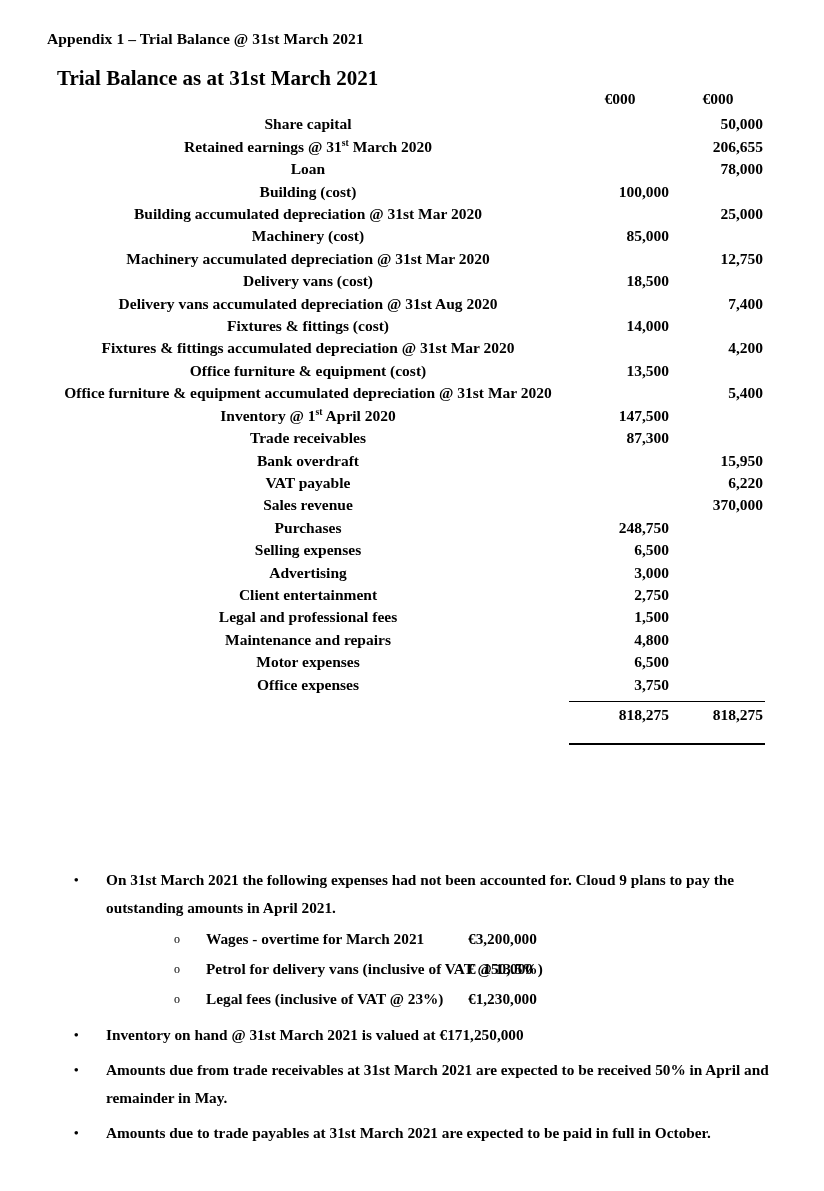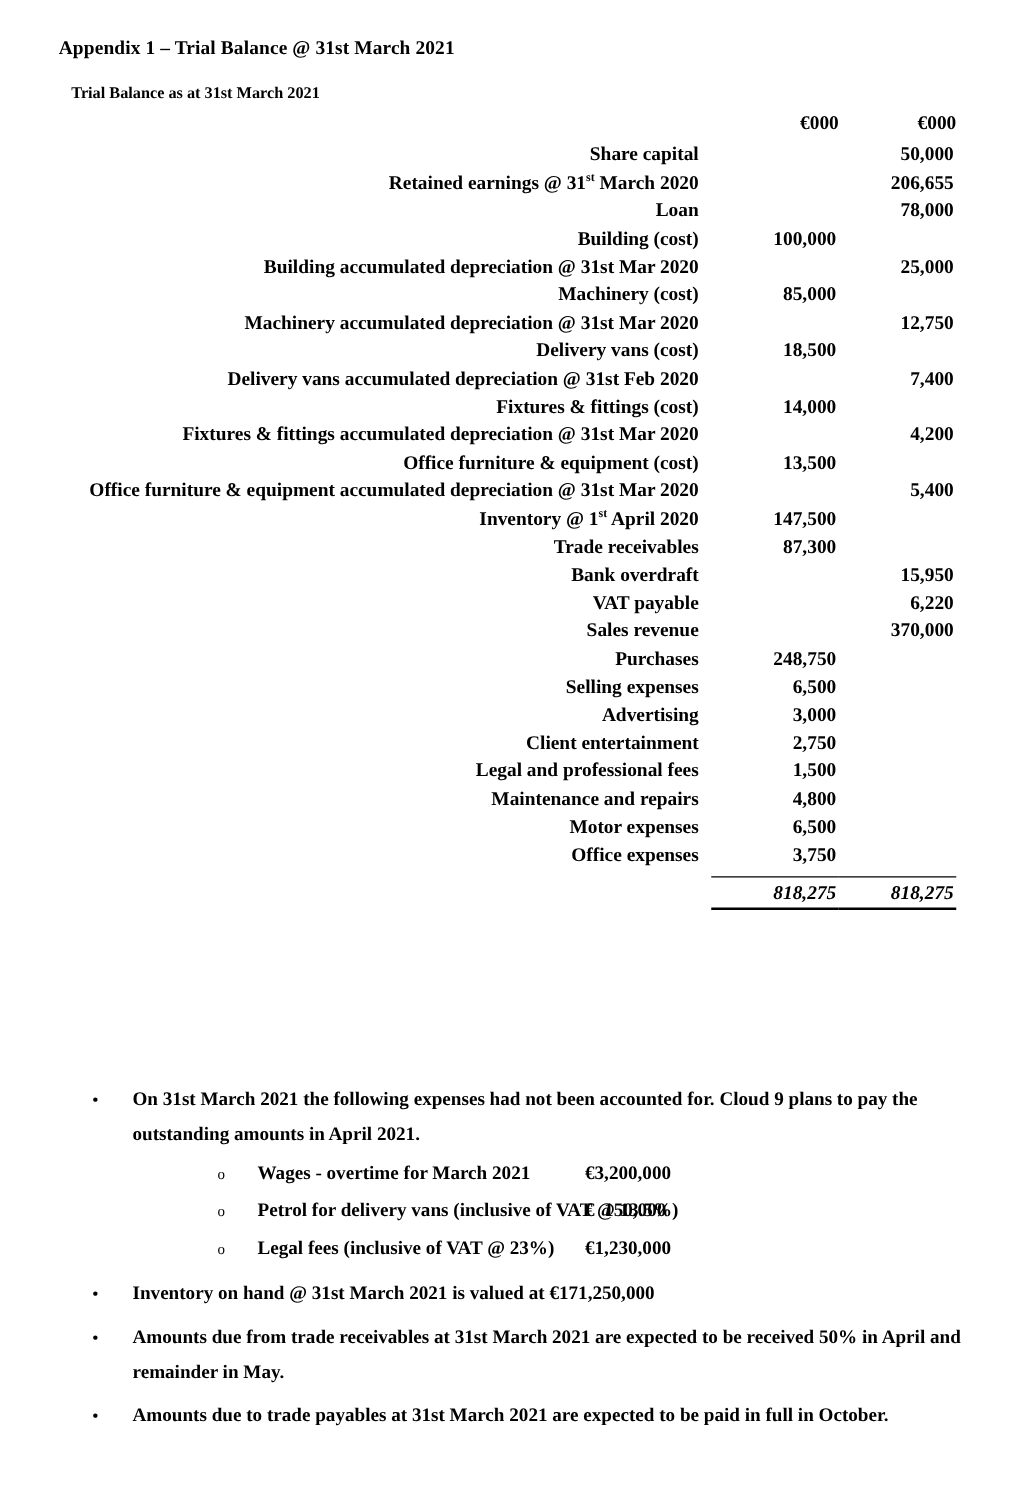--- a/index.html
+++ b/index.html
@@ -29,21 +29,21 @@
     top: 30px;
     font-size: 15.5px;
     font-weight: bold;
     letter-spacing: 0.1px;
     white-space: nowrap;
   }
   .tb-subtitle {
     position: absolute;
     left: 46px;
     top: 66px;
-    font-size: 13px;
+    font-size: 21px;
     font-weight: bold;
     white-space: nowrap;
   }
 
   
   .tb-table {
     position: absolute;
     left: 46px;
     top: 88px;
     width: 708px;
@@ -56,49 +56,48 @@
     padding: 0;
     vertical-align: top;
     line-height: 22.4px;
     border: 0;
   }
   .col-label  { width: 512px; }
   .col-debit  { width: 102px; }
   .col-credit { width: 94px; }
 
   .tb-table th {
-    text-align: right;
+    text-align: center;
     font-weight: bold;
     padding-bottom: 3px;
   }
   .tb-table th.col-label { text-align: left; }
 
   .tb-table td.num {
     text-align: right;
     white-space: nowrap;
     padding-right: 2px;
   }
   .tb-table td.label {
-    text-align: right;
+    text-align: center;
     padding-right: 10px;
   }
 
   sup {
     font-size: 0.62em;
     vertical-align: super;
     line-height: 0;
   }
 
   
   .totals td.num {
     border-top: 1.2px solid #000;
     border-bottom: 2.4px solid #000;
     padding-top: 2px;
-    padding-bottom: 0;
-    font-style: italic;
+    padding-bottom: 17px;
   }
   .totals td.label {
     border: 0;
   }
   .spacer-row td { height: 5px; line-height: 5px; font-size: 0; }
 
   
   .notes {
     position: absolute;
     left: 60px;
@@ -200,21 +199,21 @@
           <td class="label col-label">Machinery accumulated depreciation @ 31st Mar 2020</td>
           <td class="num col-debit"></td>
           <td class="num col-credit">12,750</td>
         </tr>
         <tr>
           <td class="label col-label">Delivery vans (cost)</td>
           <td class="num col-debit">18,500</td>
           <td class="num col-credit"></td>
         </tr>
         <tr>
-          <td class="label col-label">Delivery vans accumulated depreciation @ 31st Feb 2020</td>
+          <td class="label col-label">Delivery vans accumulated depreciation @ 31st Aug 2020</td>
           <td class="num col-debit"></td>
           <td class="num col-credit">7,400</td>
         </tr>
         <tr>
           <td class="label col-label">Fixtures &amp; fittings (cost)</td>
           <td class="num col-debit">14,000</td>
           <td class="num col-credit"></td>
         </tr>
         <tr>
           <td class="label col-label">Fixtures &amp; fittings accumulated depreciation @ 31st Mar 2020</td>

